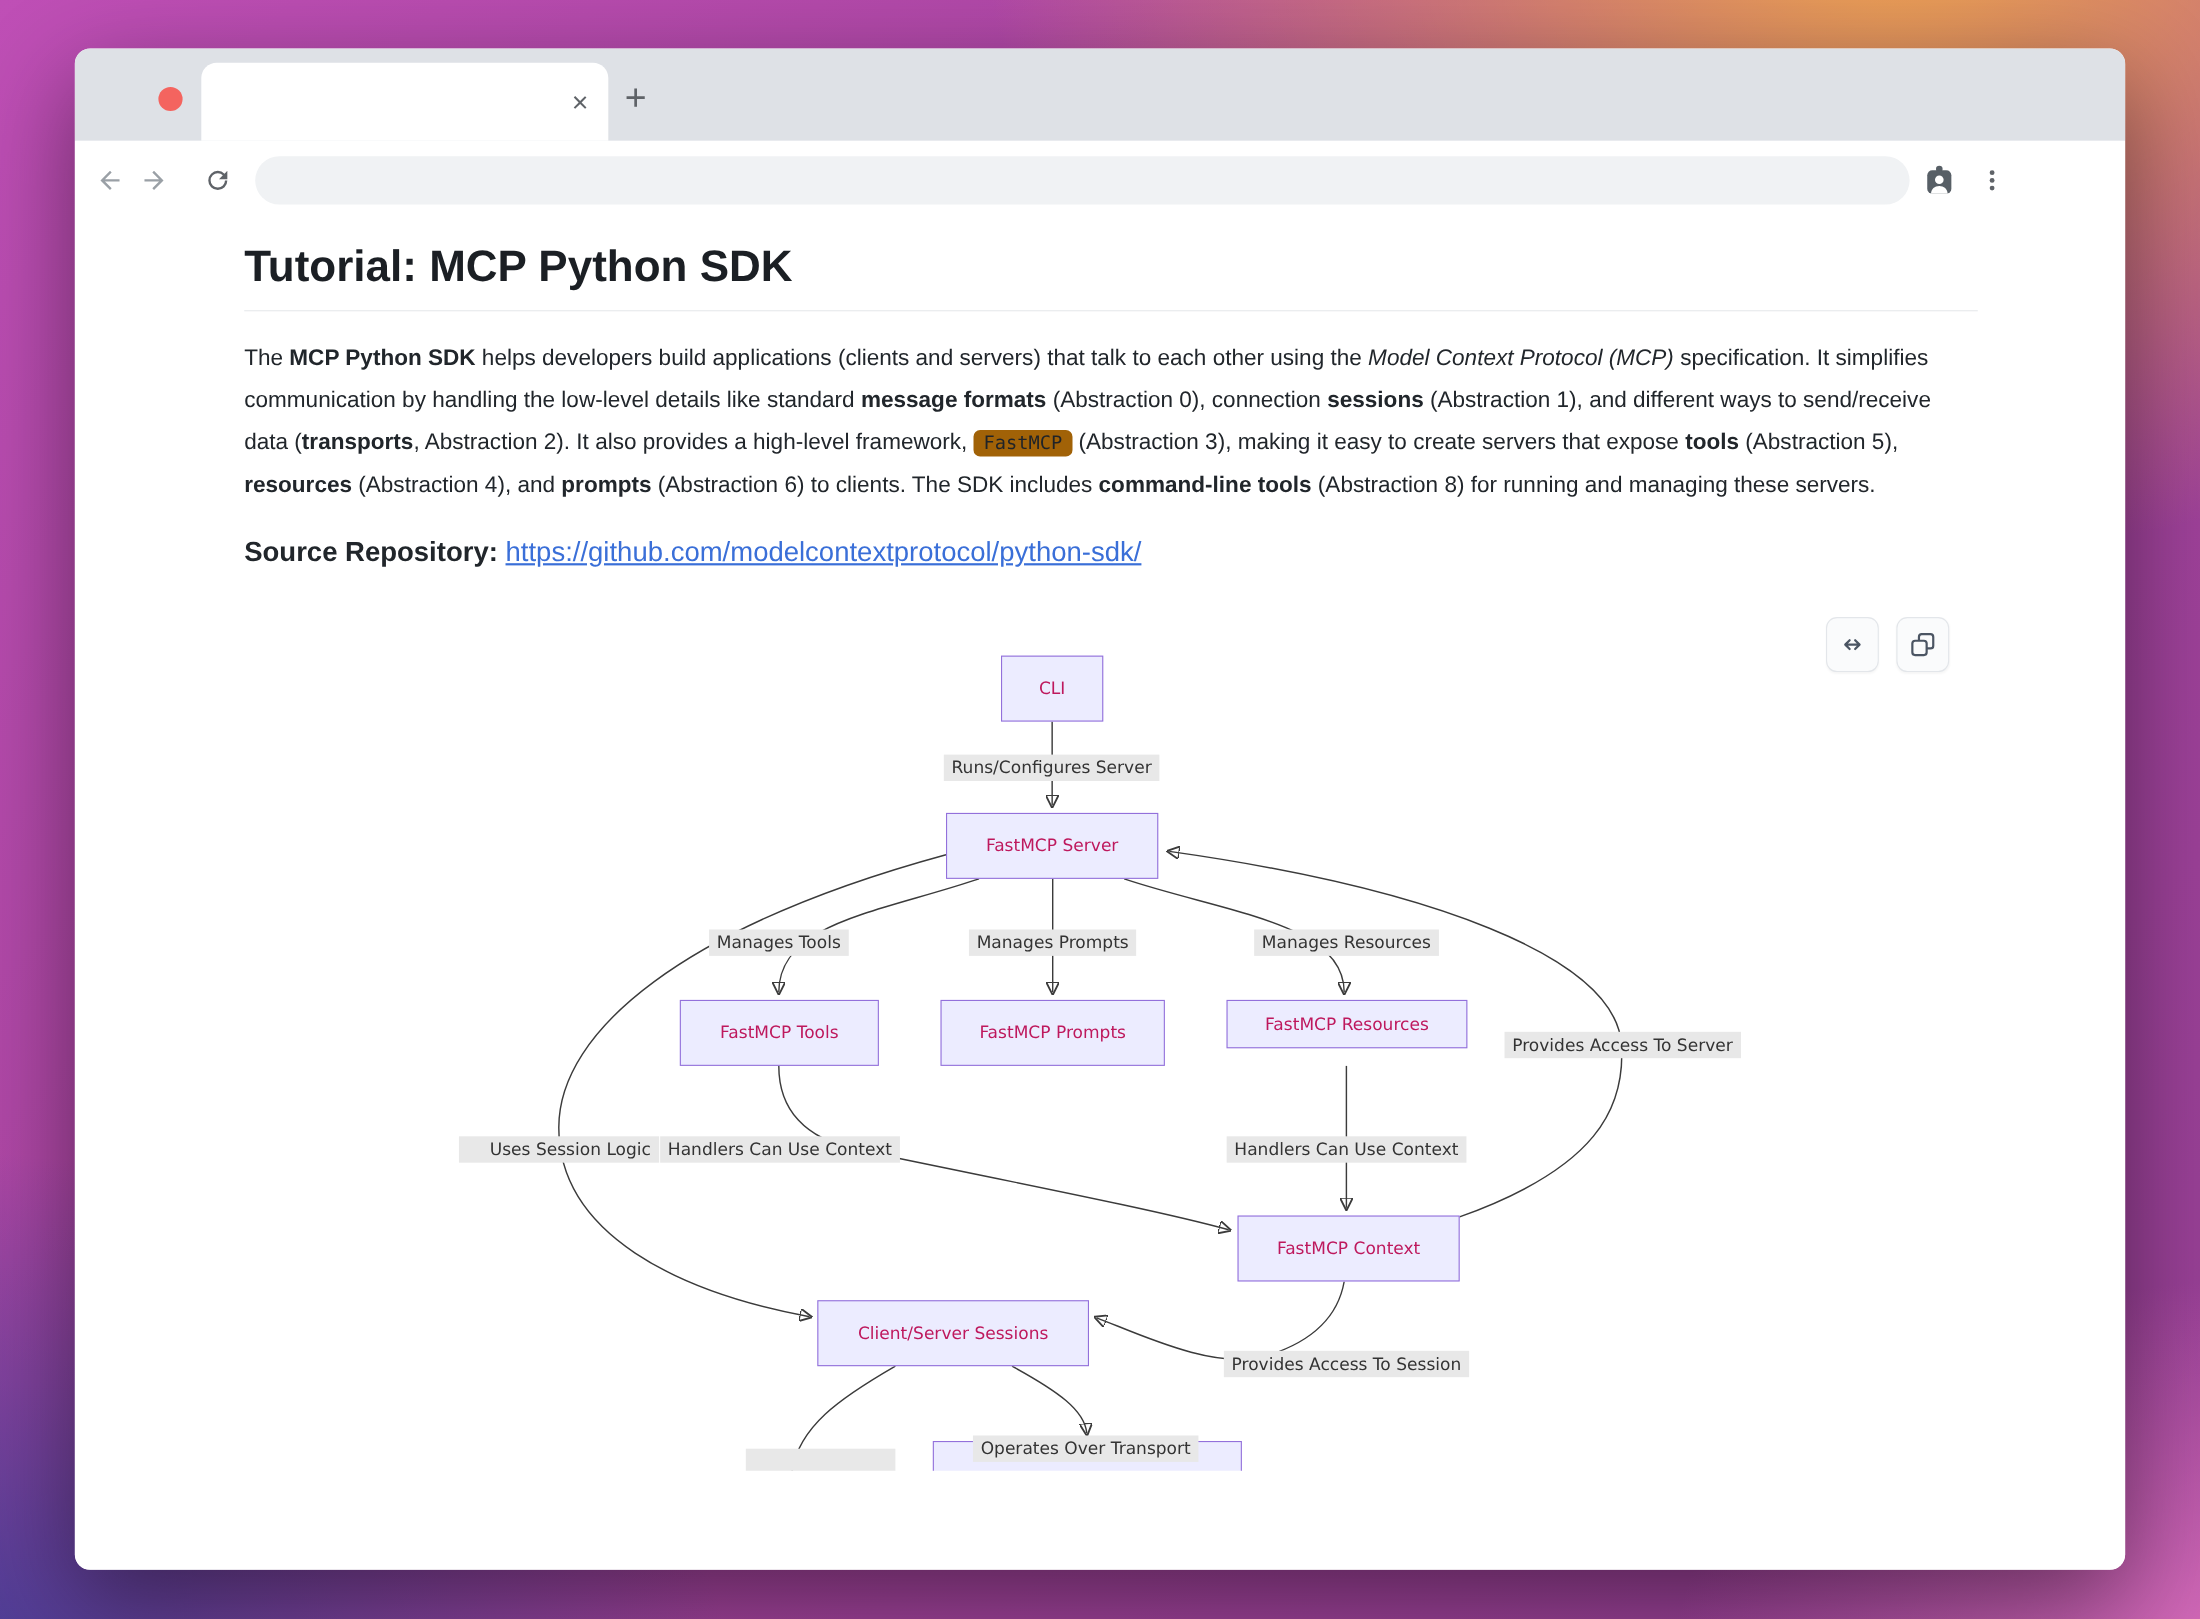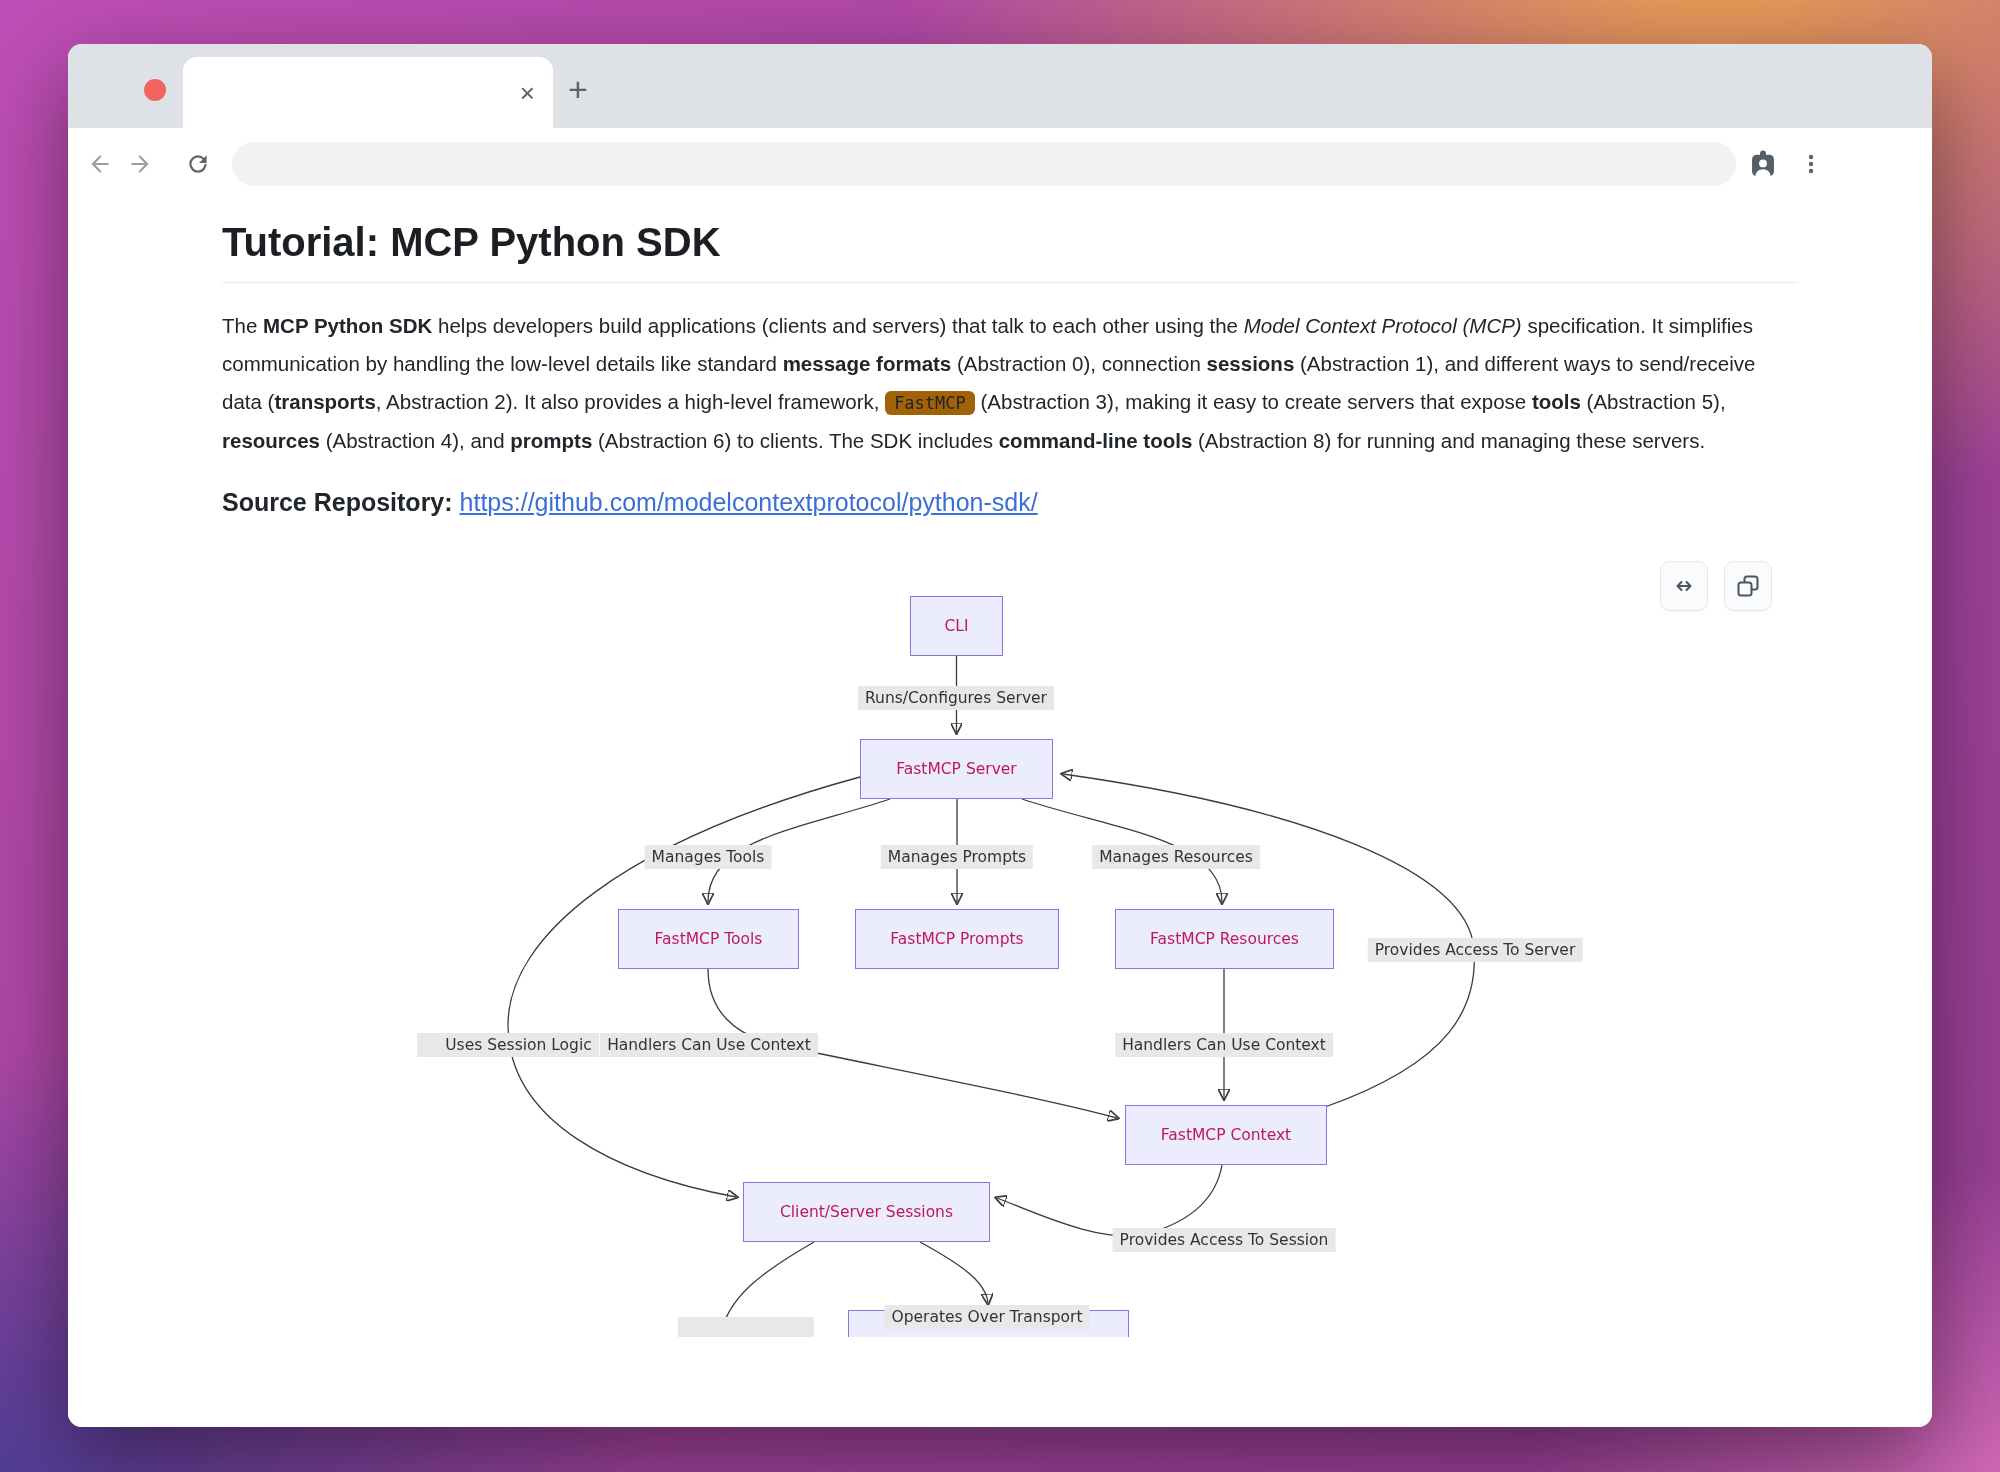--- a/index.html
+++ b/index.html
@@ -172,28 +172,28 @@
           <path d="M1000,618 C994,652 968,674 928,686 C882,699 812,665 775,651" marker-end="url(#arr)"></path>
           <path d="M592,695 C540,725 505,750 498,790"></path>
           <path d="M698,695 C740,718 764,735 766,756" marker-end="url(#arr)"></path>
         </svg>
 
         <div id="dg-canvas">
             <div class="node" style="left: 688px; top: 49px; width: 93px; height: 60px;">CLI</div>
             <div class="node" style="left: 638px; top: 192px; width: 193px; height: 60px;">FastMCP Server</div>
             <div class="node" style="left: 396px; top: 362px; width: 181px; height: 60px;">FastMCP Tools</div>
             <div class="node" style="left: 633px; top: 362px; width: 204px; height: 60px;">FastMCP Prompts</div>
-            <div class="node" style="left: 893px; top: 362px; width: 219px; height: 60px;">FastMCP Resources</div>
+            <div class="node" style="left: 893px; top: 362px; width: 219px; height: 44px;">FastMCP Resources</div>
             <div class="node" style="left: 903px; top: 558px; width: 202px; height: 60px;">FastMCP Context</div>
             <div class="node" style="left: 521px; top: 635px; width: 247px; height: 60px;">Client/Server Sessions</div>
             <div class="node" style="left: 626px; top: 763px; width: 281px; height: 60px;"></div>
             <div class="edge-label" style="left: 734px; top: 151px;">Runs/Configures Server</div>
             <div class="edge-label" style="left: 486px; top: 310px;">Manages Tools</div>
             <div class="edge-label" style="left: 735px; top: 310px;">Manages Prompts</div>
-            <div class="edge-label" style="left: 954px; top: 310px;">Manages Resources</div>
+            <div class="edge-label" style="left: 1002px; top: 310px;">Manages Resources</div>
             <div class="edge-label" style="left: 1253px; top: 403px;">Provides Access To Server</div>
             <div class="edge-label" style="left: 286px; top: 498px; padding-left: 28px;">Uses Session Logic</div>
             <div class="edge-label" style="left: 487px; top: 498px;">Handlers Can Use Context</div>
             <div class="edge-label" style="left: 1002px; top: 498px;">Handlers Can Use Context</div>
             <div class="edge-label" style="left: 1002px; top: 693px;">Provides Access To Session</div>
             <div class="edge-label" style="left: 765px; top: 770px;">Operates Over Transport</div>
             <div class="edge-label" style="left: 524px; top: 786px; min-width: 122px; min-height: 26px;"></div>
           </div>
       </div>
     </div>

